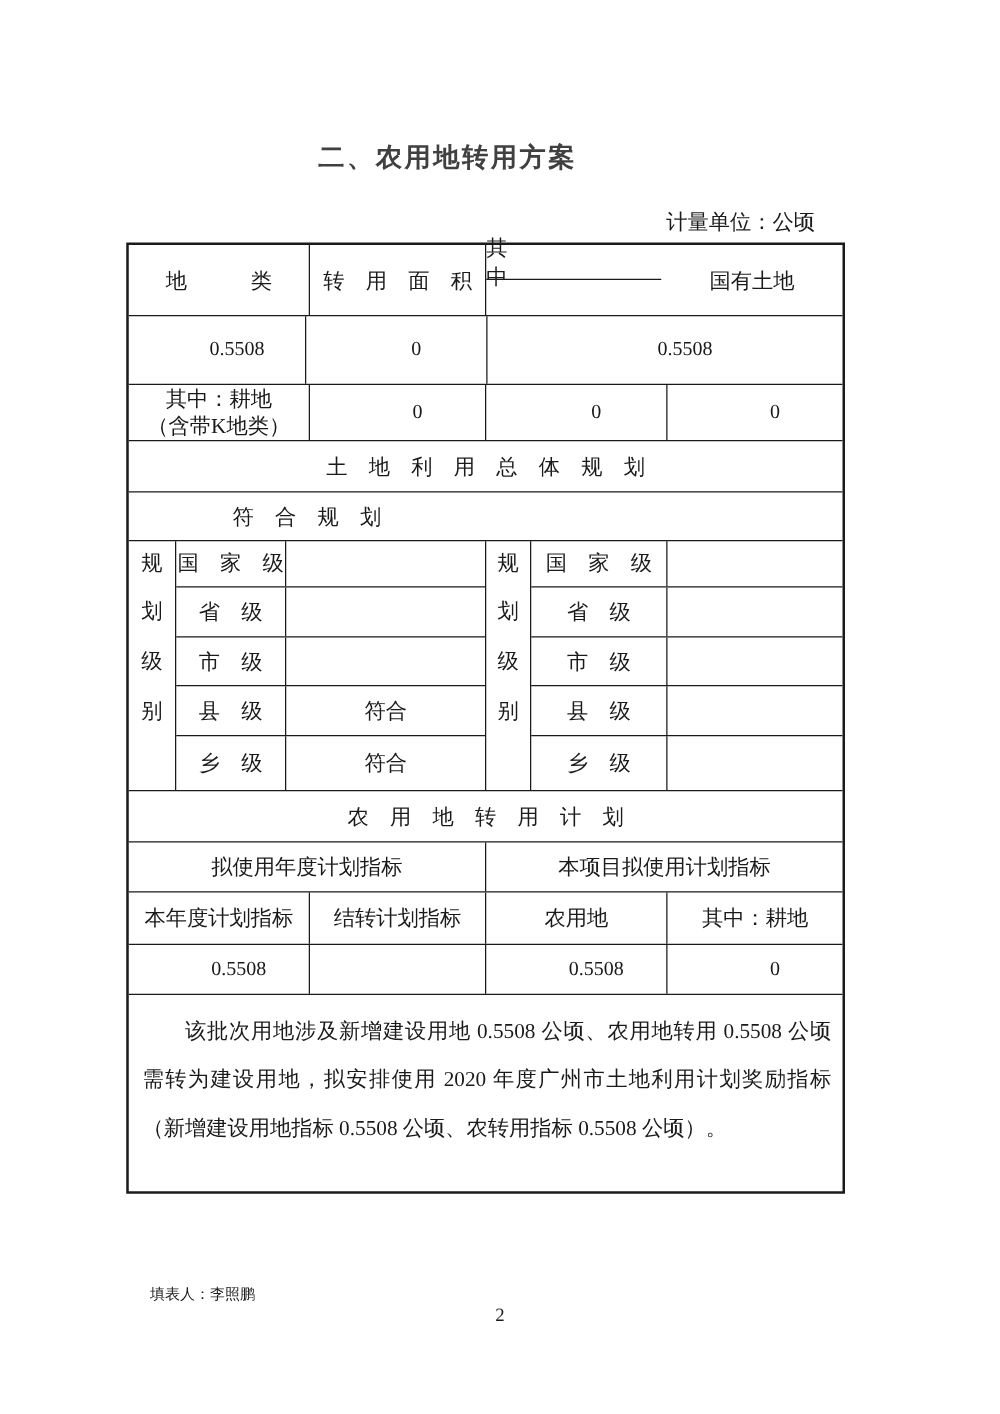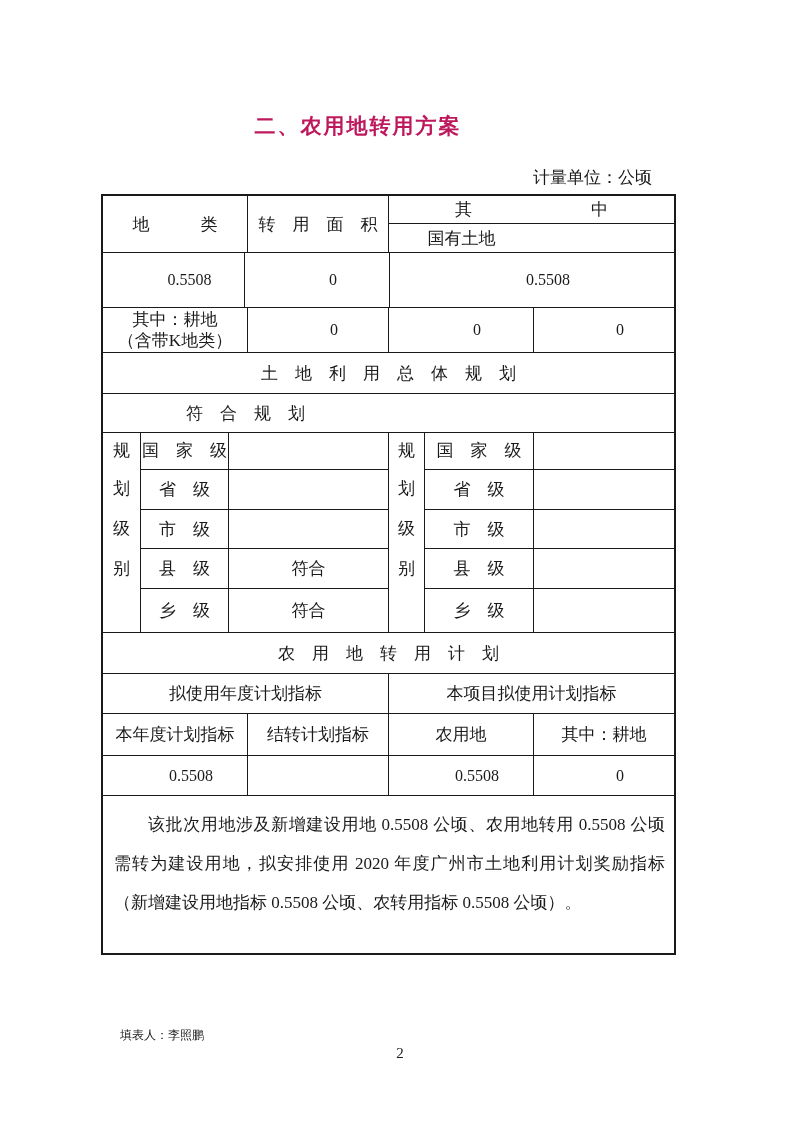--- a/index.html
+++ b/index.html
@@ -4,41 +4,41 @@
 <style>
   html,body { margin:0; padding:0; }
   body {
     width:800px; height:1131px; position:relative; background:#ffffff;
     font-family:"Liberation Serif","DejaVu Serif",serif; color:#1a1a1a;
     overflow:hidden;
   }
   .page-title {
     position:absolute; top:112px; left:0; width:716px; text-align:center;
     font-family:"Liberation Sans","DejaVu Sans",sans-serif;
-    font-weight:bold; font-size:21px; letter-spacing:2px; color:#be185d;
+    font-weight:bold; font-size:21px; letter-spacing:2px; color:#404040;
   }
   .unit-label {
     position:absolute; top:166px; left:113px; width:575px; box-sizing:border-box;
     text-align:right; padding-right:36px; font-size:17px;
   }
   .tbl {
     position:absolute; top:194px; left:101px; width:575px; height:761px;
     border:2px solid #1a1a1a; box-sizing:border-box;
     display:flex; flex-direction:column; font-size:17px;
   }
   .row { display:flex; box-sizing:border-box; flex:0 0 auto; }
   .row + .row { border-top:1px solid #1a1a1a; }
   .cell {
     display:flex; align-items:center; justify-content:center;
     box-sizing:border-box; text-align:center; overflow:hidden;
   }
   .cell + .cell, .bl { border-left:1px solid #1a1a1a; }
   .w1 { width:144px; } .w2 { width:141px;text-align:center; } .w3 { width:145px; }
   .grow { flex:1; }
-  .col { display:flex; flex-direction:column; box-sizing:border-box; }
+  .col { display:flex; flex-direction:row; box-sizing:border-box; }
   .num { font-size:16px;padding-left:32px; }
   .two-line { line-height:21px; }
   
   .hdr-top { height:28px; display:flex; align-items:center; justify-content:center; border-bottom:1px solid #1a1a1a; box-sizing:border-box; }
   .hdr-bottom { flex:1; display:flex;gap:45px; }
   
   .half { display:flex; box-sizing:border-box; }
   .half-left { width:285px; }
   .half-right { flex:1; border-left:1px solid #1a1a1a; }
   .vcol { display:flex; flex-direction:column; box-sizing:border-box; border-right:1px solid #1a1a1a; }

